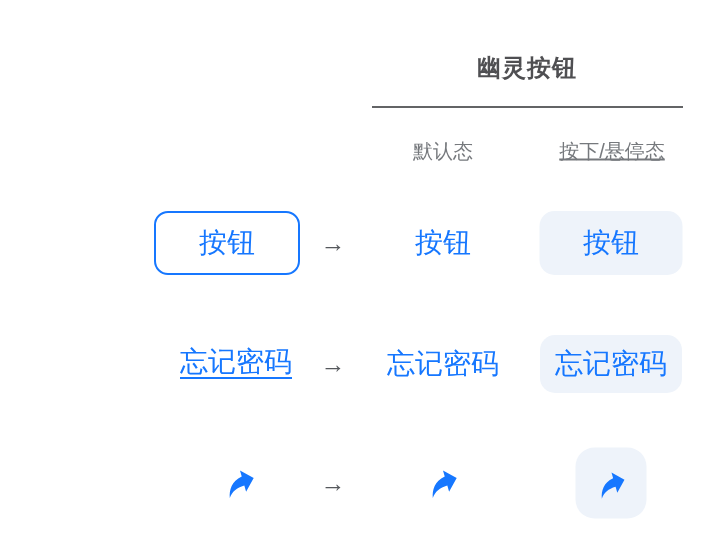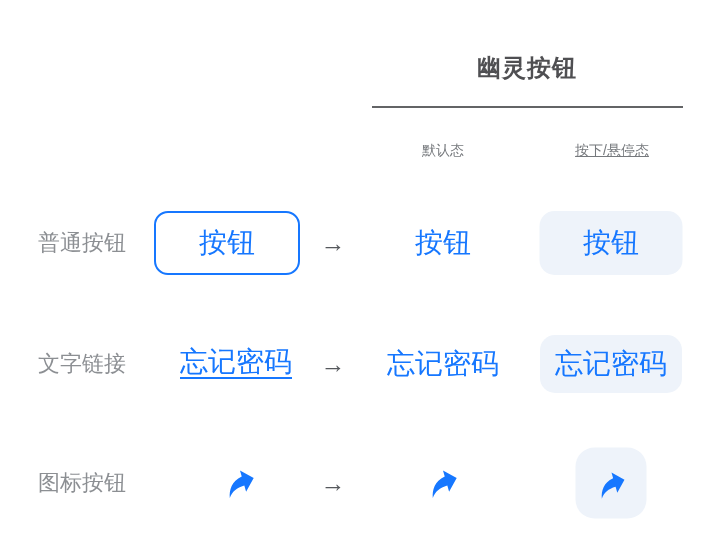--- a/index.html
+++ b/index.html
@@ -28,21 +28,21 @@
     transform:translate(-50%,-50%);
     font-size:24px;font-weight:700;color:var(--title-text);
     white-space:nowrap;letter-spacing:1px;
   }
   .divider{
     position:absolute;left:372px;top:95px;
     width:311px;height:2px;background:var(--divider);
   }
   .col-head{
     position:absolute;top:140px;transform:translate(-50%,-50%);
-    font-size:14px;color:var(--header-text);white-space:nowrap;
+    font-size:20px;color:var(--header-text);white-space:nowrap;
   }
   .col-head.default{left:443px;}
   .col-head.hover{left:612px;text-decoration:underline;}
   
   .row-label{
     position:absolute;left:38px;transform:translateY(-50%);
     font-size:22px;color:var(--label-text);white-space:nowrap;
   }
   .arrow{
     position:absolute;left:333px;transform:translate(-50%,-50%);
@@ -88,39 +88,36 @@
 </head>
 <body>
 
 <div class="canvas">
 
   <div class="title">幽灵按钮</div>
   <div class="divider"></div>
   <div class="col-head default">默认态</div>
   <div class="col-head hover">按下/悬停态</div>
 
-  <div class="row-label" style="top:232px">普通按钮</div>
   <div class="outline-btn">
     <span class="blue-text">按钮</span>
   </div>
   <span class="arrow" style="top:232px">→</span>
   <span class="centered blue-text ghost-clickable" style="left:443px;top:232px">按钮</span>
   <div class="chip r1">
     <span class="blue-text">按钮</span>
   </div>
 
-  <div class="row-label" style="top:353px">文字链接</div>
   <span class="centered blue-text link-original" style="left:236px;top:351px">忘记密码</span>
   <span class="arrow" style="top:353px">→</span>
   <span class="centered blue-text ghost-clickable" style="left:443px;top:353px">忘记密码</span>
   <div class="chip r2">
     <span class="blue-text">忘记密码</span>
   </div>
 
-  <div class="row-label" style="top:472px">图标按钮</div>
   <span class="centered ghost-clickable" style="left:240px;top:471px">
     <svg class="share-icon" width="38" height="38" viewBox="0 0 24 24" fill="currentColor" aria-hidden="true">
       <path d="M14 9V5l7 7-7 7v-4.1c-5 0-8.5 1.6-11 5.1 1-5 4-10 11-11z"></path>
     </svg>
   </span>
   <span class="arrow" style="top:472px">→</span>
   <span class="centered ghost-clickable" style="left:443px;top:471px">
     <svg class="share-icon" width="38" height="38" viewBox="0 0 24 24" fill="currentColor" aria-hidden="true">
       <path d="M14 9V5l7 7-7 7v-4.1c-5 0-8.5 1.6-11 5.1 1-5 4-10 11-11z"></path>
     </svg>

